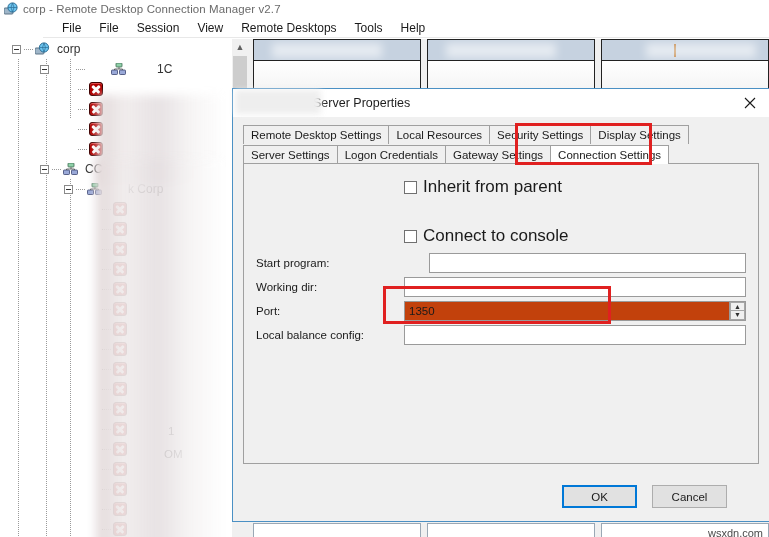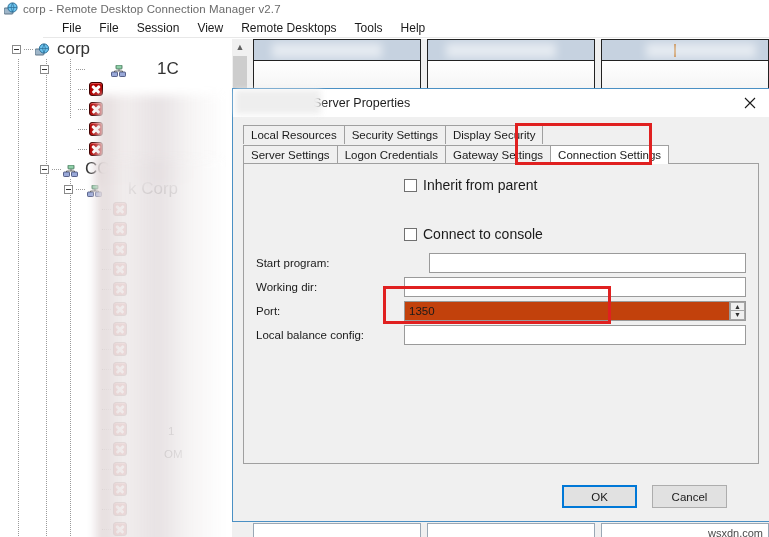--- a/index.html
+++ b/index.html
@@ -44,21 +44,21 @@
   }
 
   
   .tree-panel {
     position: absolute; left: 0; top: 39px; width: 226px; height: 498px;
     background: #ffffff; overflow: hidden;
   }
   .tree-row {
     position: relative; height: 20px;
     display: flex; align-items: center;
-    font-size: 17px; color: #3a3a3a;
+    font-size: 12px; color: #3a3a3a;
     white-space: nowrap;
   }
   .expander {
     width: 9px; height: 9px; border: 1px solid #8a8a8a; background: #fff;
     position: relative; flex: 0 0 auto; margin-right: 3px;
   }
   .expander::before {
     content: ""; position: absolute; left: 1px; top: 3px;
     width: 5px; height: 1px; background: #333;
   }
@@ -206,21 +206,21 @@
   .redbox {
     position: absolute; border: 3px solid #e02020; pointer-events: none; z-index: 20;
   }
 
   
   .chk-row { position: absolute; display: flex; align-items: center; gap: 6px; }
   .checkbox {
     width: 13px; height: 13px; background: #fff; border: 1px solid #707070;
     flex: 0 0 auto;
   }
-  .chk-label { font-size: 14px; color: #1a1a1a; }
+  .chk-label { font-size: 17px; color: #1a1a1a; }
 
   .field-row { position: absolute; left: 12px; right: 12px; height: 21px; display: flex; align-items: center; }
   .field-label { width: 148px; font-size: 11.5px; color: #1a1a1a; flex: 0 0 auto; }
   .field-input {
     flex: 1 1 auto; height: 20px; background: #ffffff;
     border: 1px solid #9a9a9a; font-size: 11.5px; color: #1a1a1a;
     padding: 0 4px; line-height: 18px; font-family: "Liberation Sans", sans-serif;
   }
   .spin-wrap { position: relative; flex: 1 1 auto; height: 20px; }
   .spin-input {
@@ -490,23 +490,24 @@
         <svg width="12" height="12" viewBox="0 0 12 12">
           <path d="M1 1 L11 11 M11 1 L1 11" stroke="#1a1a1a" stroke-width="1.1" fill="none"></path>
         </svg>
       </div>
     </div>
 
     <div class="dlg-body">
       <div class="tabstrip">
 
         <div class="tabrow row1">
+          <div class="tab">Remote Desktop Settings</div>
           <div class="tab">Local Resources</div>
           <div class="tab">Security Settings</div>
-          <div class="tab">Display Security</div>
+          <div class="tab">Display Settings</div>
         </div>
 
         <div class="tabrow row2">
           <div class="tab">Server Settings</div>
           <div class="tab">Logon Credentials</div>
           <div class="tab">Gateway Settings</div>
           <div class="tab selected">Connection Settings</div>
         </div>
 
         <div class="redbox" style="left:272px; top:-2px; width:137px; height:42px;"></div>

